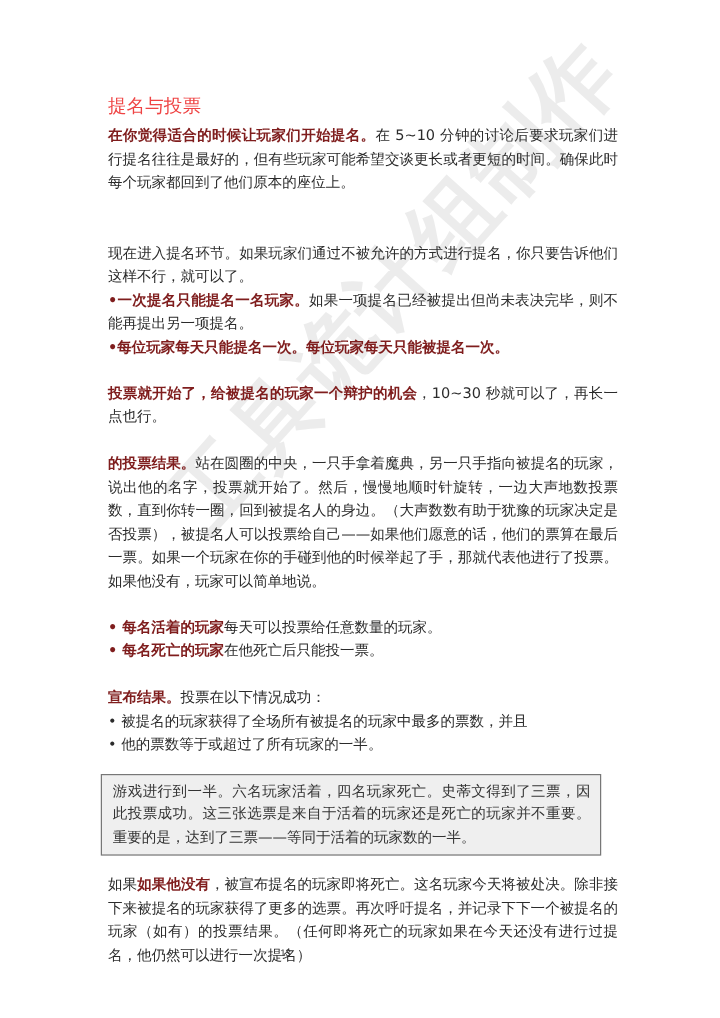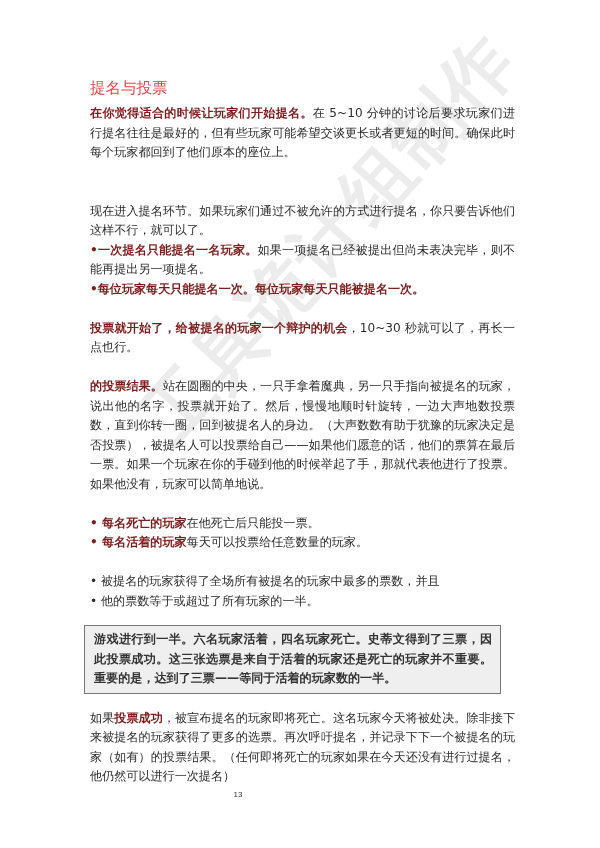--- a/index.html
+++ b/index.html
@@ -5,21 +5,21 @@
   html, body { margin: 0; padding: 0; background: #ffffff; }
   body { width: 600px; height: 848px; position: relative; overflow: hidden;
          font-family: "DejaVu Sans", "Liberation Sans", sans-serif; color: #2b2b2b; }
   .page { position: absolute; left: 90px; top: 78px; width: 425px; }
   .title { color: #ef4444; font-size: 15.5px; line-height: 20px; margin: 0 0 6px 0;
            font-family: "DejaVu Serif", "Liberation Serif", serif; font-weight: normal; }
   p { margin: 0; font-size: 12.1px; line-height: 19.5px; text-align: justify; }
   .gap { height: 19.5px; }
   b { font-weight: bold; color: #7f1d1d; }
   .example-box { margin-top: 0; border: 1px solid #777; background: #efefef;
-                 padding: 4px 8px 4px 9px; width: 398px; margin-left: -6px; font-weight: bold; }
+                 padding: 4px 8px 4px 9px; width: 398px; margin-left: -6px; }
   .example-box p { color: #333; }
   .page-number { position: absolute; top: 790px; left: 0; width: 476px; text-align: center;
                  font-size: 8px; color: #333; font-family: "Liberation Sans", sans-serif; }
   .watermark { position: absolute; left: 120px; top: 400px; transform: rotate(-48deg);
                transform-origin: left top; font-size: 72px; color: rgba(170,170,170,0.22);
                white-space: nowrap; pointer-events: none; font-weight: bold;
                font-family: "DejaVu Sans", sans-serif; letter-spacing: 2px; }
 </style>
 </head>
 <body>
@@ -38,29 +38,30 @@
   <p><b>•一次提名只能提名一名玩家。</b><span>如果一项提名已经被提出但尚未表决完毕，则不能再提出另一项提名。</span></p>
   <p><b>•每位玩家每天只能提名一次。每位玩家每天只能被提名一次。</b><span></span></p>
   <div class="gap"></div>
 
   <p><b>投票就开始了，给被提名的玩家一个辩护的机会</b><span>，10~30 秒就可以了，再长一点也行。</span></p>
   <div class="gap"></div>
 
   <p><b>的投票结果。</b><span>站在圆圈的中央，一只手拿着魔典，另一只手指向被提名的玩家，说出他的名字，投票就开始了。然后，慢慢地顺时针旋转，一边大声地数投票数，直到你转一圈，回到被提名人的身边。（大声数数有助于犹豫的玩家决定是否投票），被提名人可以投票给自己——如果他们愿意的话，他们的票算在最后一票。如果一个玩家在你的手碰到他的时候举起了手，那就代表他进行了投票。如果他没有，玩家可以简单地说。</span></p>
   <div class="gap"></div>
 
+  <p><b>• 每名活着的玩家</b><span>每天可以投票给任意数量的玩家。</span></p>
   <p><b>• 每名死亡的玩家</b><span>在他死亡后只能投一票。</span></p>
-  <p><b>• 每名活着的玩家</b><span>每天可以投票给任意数量的玩家。</span></p>
   <div class="gap"></div>
 
+  <p><b>宣布结果。</b><span>投票在以下情况成功：</span></p>
   <p>• 被提名的玩家获得了全场所有被提名的玩家中最多的票数，并且</p>
   <p>• 他的票数等于或超过了所有玩家的一半。</p>
   <div class="gap" style="height:14px"></div>
 
   <div class="example-box">
     <p>游戏进行到一半。六名玩家活着，四名玩家死亡。史蒂文得到了三票，因此投票成功。这三张选票是来自于活着的玩家还是死亡的玩家并不重要。重要的是，达到了三票——等同于活着的玩家数的一半。</p>
   </div>
   <div class="gap" style="height:15px"></div>
 
-  <p><span>如果</span><b>投票成功</b><span>，被宣布提名的玩家即将死亡。这名玩家今天将被处决。除非接下来被提名的玩家获得了更多的选票。再次呼吁提名，并记录下下一个被提名的玩家（如有）的投票结果。（任何即将死亡的玩家如果在今天还没有进行过提名，他仍然可以进行一次提名）</span></p>
+  <p><span>如果</span><b>如果他没有</b><span>，被宣布提名的玩家即将死亡。这名玩家今天将被处决。除非接下来被提名的玩家获得了更多的选票。再次呼吁提名，并记录下下一个被提名的玩家（如有）的投票结果。（任何即将死亡的玩家如果在今天还没有进行过提名，他仍然可以进行一次提名）</span></p>
 </div>
 
 <div class="page-number">13</div>
 
 </body></html>

